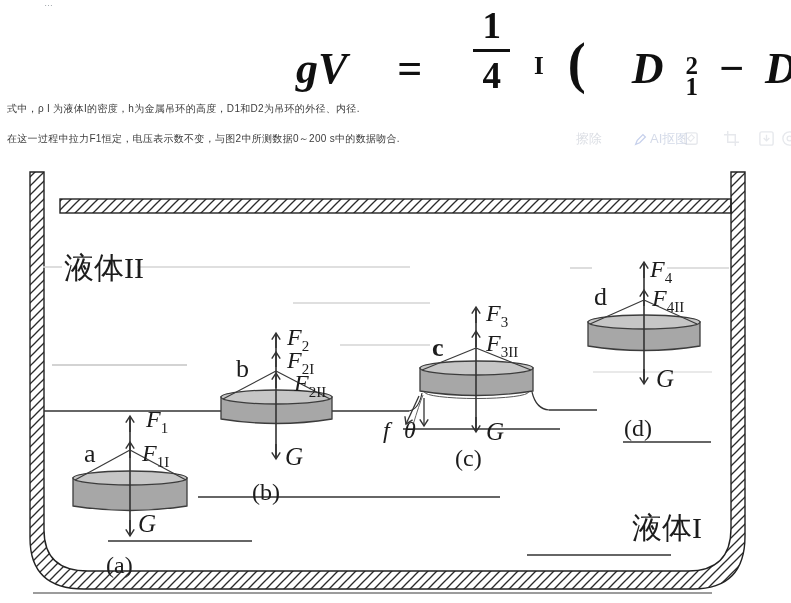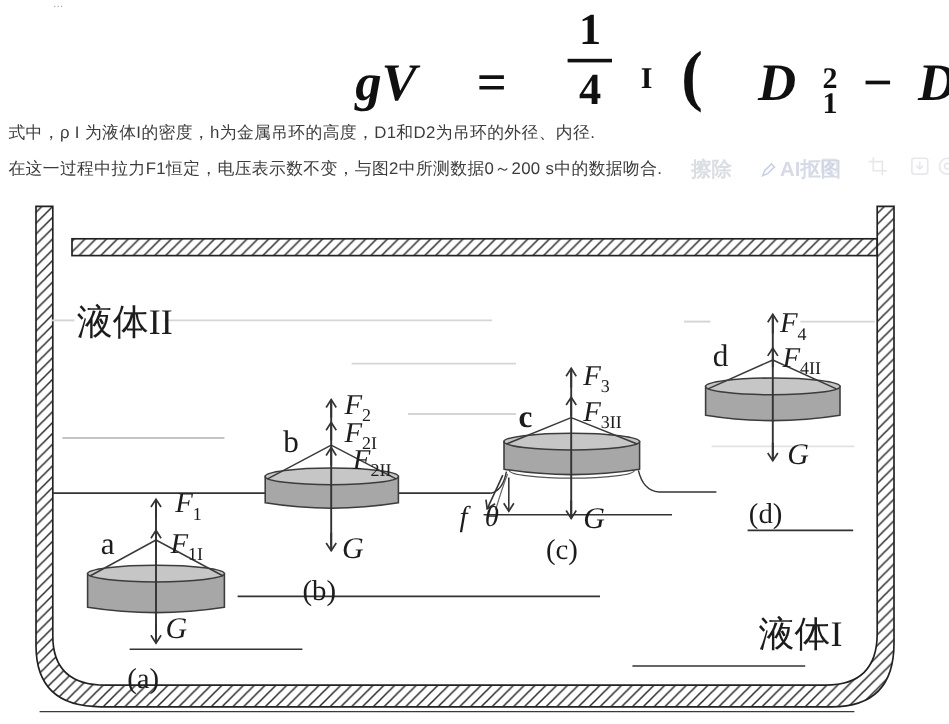--- a/index.html
+++ b/index.html
@@ -22,26 +22,26 @@
   .frac .num{padding:0 9px 5px 9px;}
   .frac .den{border-top:3px solid #101010;padding:5px 9px 0 9px;}
   .rho-sub{font-size:25px;font-style:normal;align-self:flex-end;
            transform:translateY(-14px);margin:0 3px 0 2px;}
   .supsub{display:inline-flex;flex-direction:column;align-items:flex-start;
           font-size:25px;font-style:normal;line-height:.85;
           transform:translateY(3px);margin-left:1px;}
   .bigparen{font-size:54px;font-style:normal;font-weight:600;transform:scaleY(1.05);}
   .sp{width:8px;display:inline-block;}
   
-  .para{position:absolute;left:7px;font-size:14px;color:#3c3c3c;letter-spacing:.3px;}
+  .para{position:absolute;left:7px;font-size:10px;color:#3c3c3c;letter-spacing:.3px;}
   .para1{top:102px;}
   .para2{top:132px;}
   
   .tb{position:absolute;top:130px;display:flex;align-items:center;opacity:.5;}
-  .tb-label{font-size:17px;color:#b6bcc8;font-weight:bold;}
+  .tb-label{font-size:13px;color:#b6bcc8;}
   .tb-ai{gap:3px;color:#aab6d2;}
   .tb-icon{position:absolute;top:130px;width:17px;height:17px;opacity:.45;}
   .tb-icon svg{width:100%;height:100%;}
   
   .corner-mark{position:absolute;left:44px;top:-2px;font-size:9px;color:#9aa0a6;}
   
   .diagram{position:absolute;left:0;top:170px;width:791px;height:433px;}
   .dtext{font-family:"Liberation Serif","DejaVu Serif",serif;fill:#1c1c1c;}
   .ital{font-style:italic;}
 </style>

